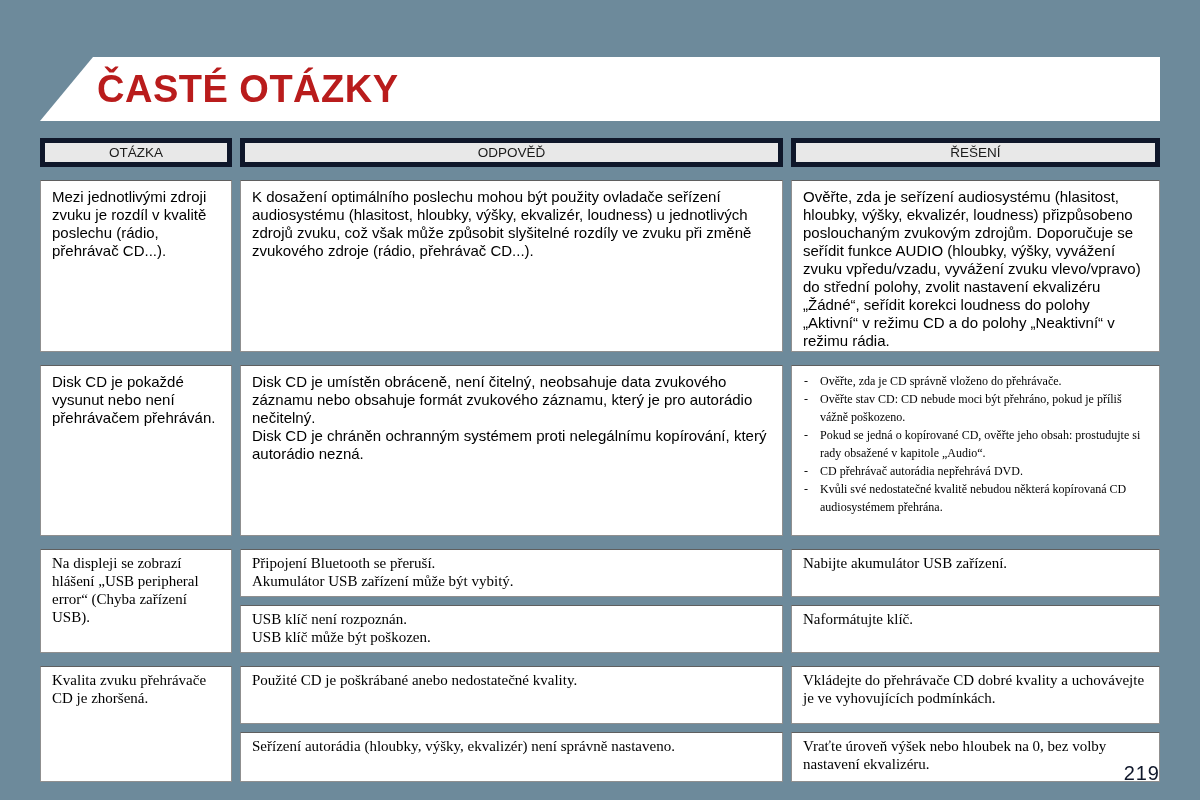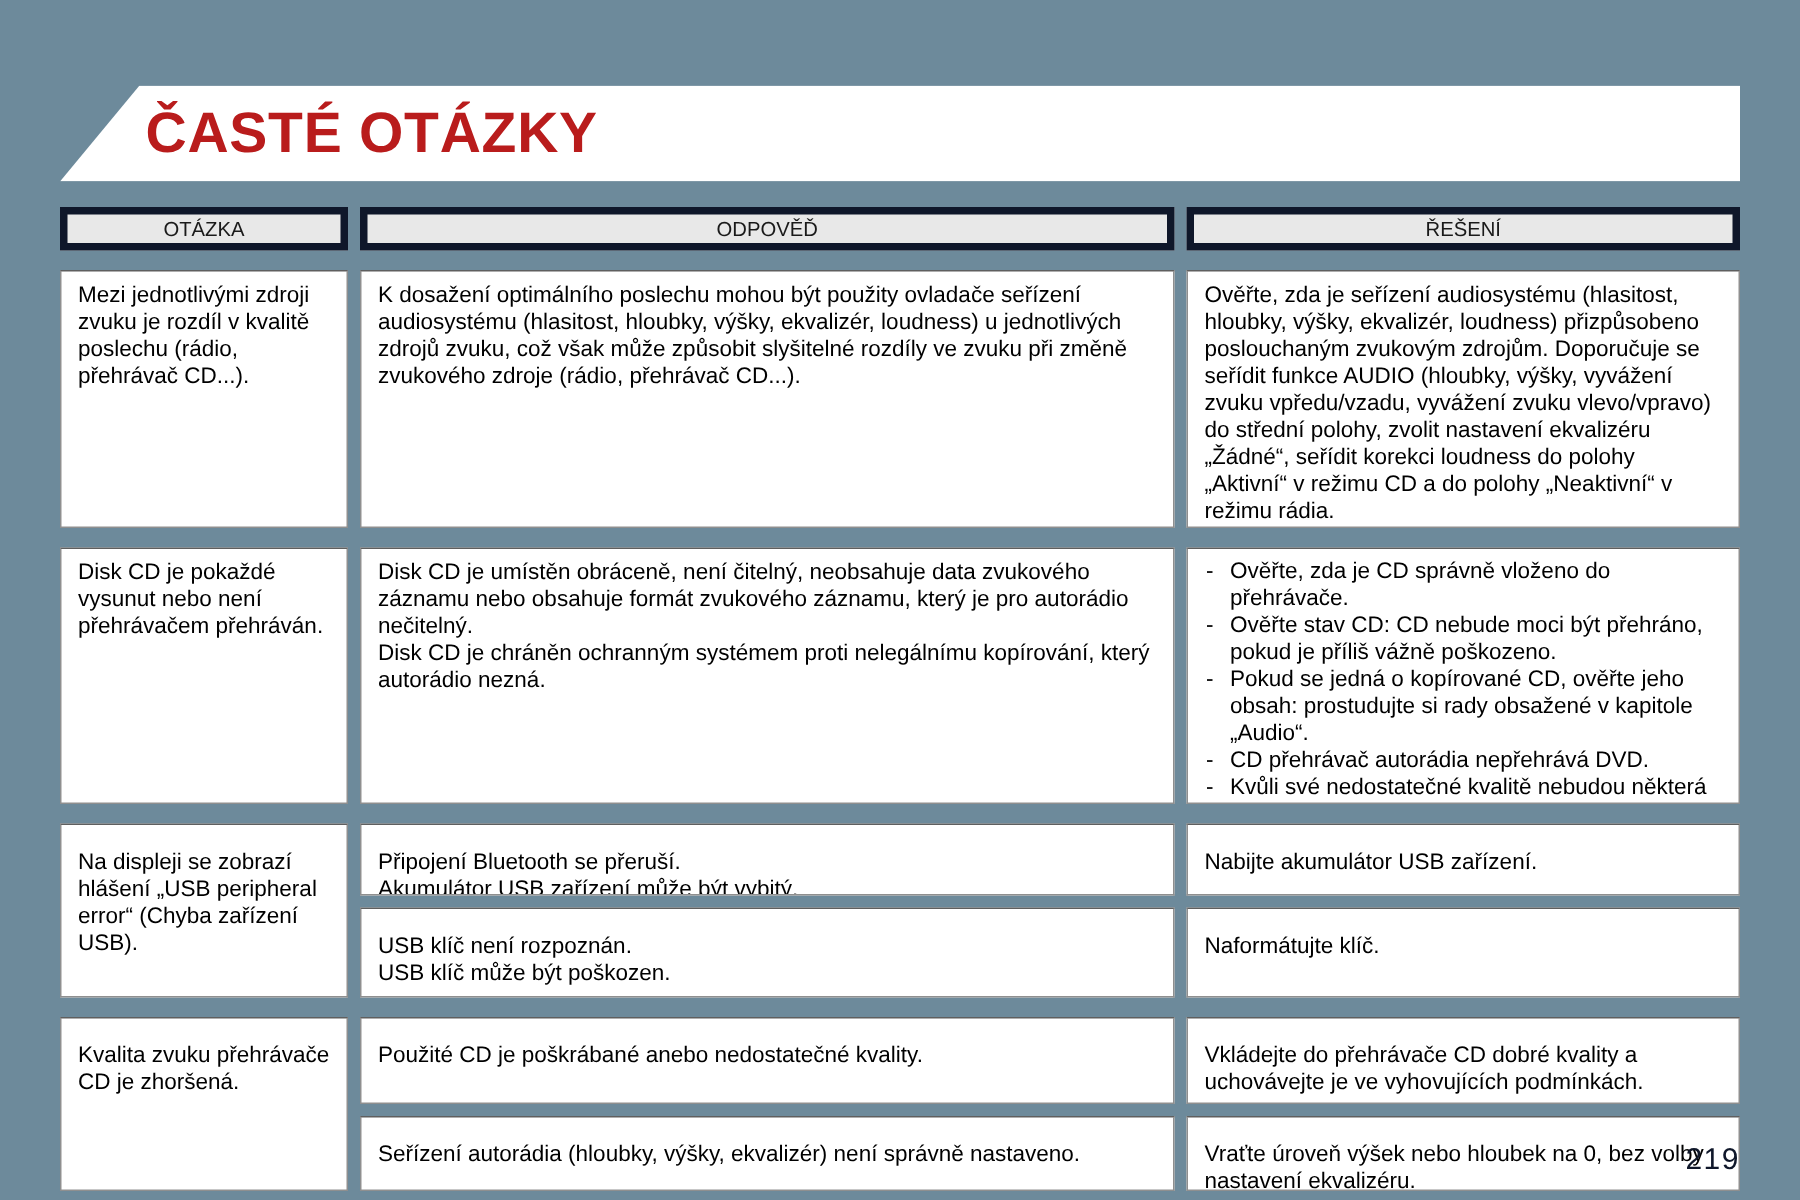--- a/index.html
+++ b/index.html
@@ -37,26 +37,26 @@
   .cell .txt {
     font-size:15px; line-height:18px; padding:7px 11px 4px 11px;
     white-space:pre-line;
   }
   .pairs { display:flex; flex-direction:column; gap:8px; flex:none; }
   .subrow { display:flex; gap:8px; align-items:stretch; }
 
   #row1 { height:172px; }
   #row2 { height:171px; }
   #row3 .sub-a { height:48px; }
-  #row3 .sub-b { height:60px; }
+  #row3 .sub-b { height:48px; }
   #row4 .sub-a { height:58px; }
   #row4 .sub-b { height:50px;justify-content:space-between; }
-  #row3 .cell .txt, #row4 .cell .txt { padding-top:16px; }
+  #row3 .cell .txt, #row4 .cell .txt { padding-top:4px;font-family:Liberation Serif, serif; }
 
-  .dash-list { padding:6px 10px 4px 8px; font-size:15px; line-height:18px; }
+  .dash-list { padding:6px 10px 4px 8px; font-size:12px; line-height:18px;font-family:Liberation Serif, serif; }
   .dash-item { display:flex; }
   .dash-item::before { content:"-"; flex:0 0 16px; padding-left:4px; }
   .dash-item span { flex:1; }
 
   .page-number {
     position:absolute; right:40px; top:762px;
     color:#0f172a; font-size:20px; letter-spacing:1px;
   }
 </style>
 </head>

